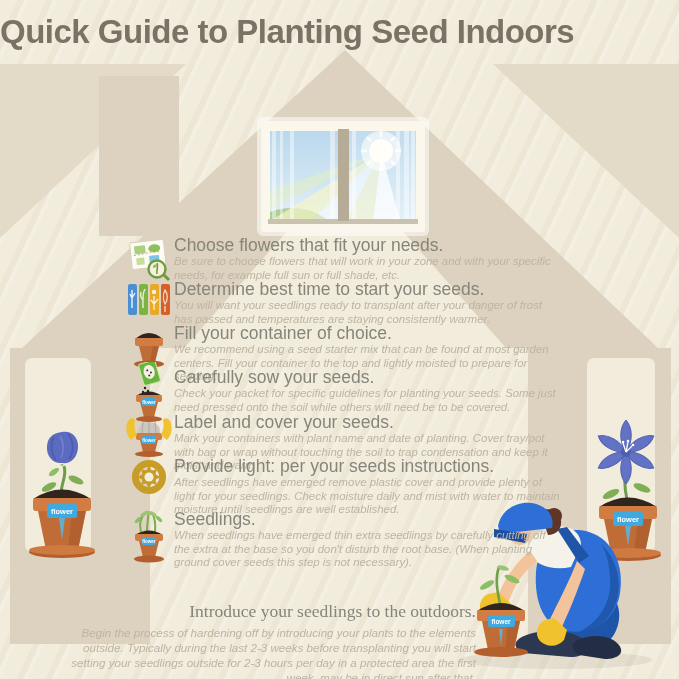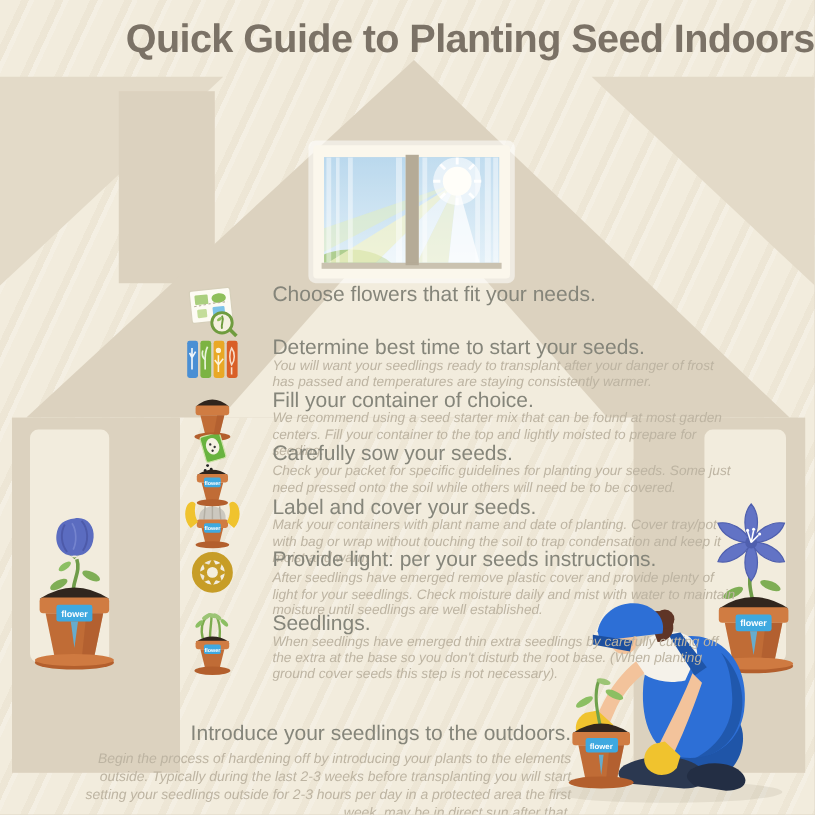--- a/index.html
+++ b/index.html
@@ -11,30 +11,30 @@
   #stripes{
     position:absolute;inset:0;
     background:repeating-linear-gradient(115deg,
       rgba(255,255,255,0.0) 0 16px,
       rgba(196,178,146,0.10) 16px 22px,
       rgba(255,255,255,0.18) 22px 26px);
   }
   #bg-art{position:absolute;left:0;top:0;}
   h1.title{
     position:absolute;top:13px;left:0;width:679px;margin:0;
-    text-align:right;font-size:33px;font-weight:700;letter-spacing:-0.5px;
+    text-align:left;font-size:33px;font-weight:700;letter-spacing:-0.5px;
     color:#7b7266;
   }
-  .step{position:absolute;left:152px;width:446px;display:flex;gap:25px;}
+  .step{position:absolute;left:124px;width:446px;display:flex;}
   .step .iconbox{width:50px;flex:none;display:flex;justify-content:center;align-items:flex-start;}
   .step .txt{width:392px;}
   .step h3{margin:0;font-size:17.5px;font-weight:400;color:#85857a;line-height:1.05;}
   .step p{margin:1px 0 0;font-size:11.4px;line-height:1.17;font-style:italic;color:#bdb4a2;width:386px;}
   #outro{position:absolute;top:601px;left:56px;width:420px;text-align:right;}
-  #outro h3{margin:0;font-size:17.5px;font-weight:400;color:#85857a;}
+  #outro h3{margin:0;font-size:17.5px;font-weight:400;color:#85857a;font-family:Liberation Serif, serif;}
   #outro p{margin:3px 0 0 auto;width:418px;font-size:11.6px;line-height:1.3;font-style:italic;color:#bdb4a2;}
   svg text{font-family:"Liberation Sans",sans-serif;font-weight:bold;}
 </style>
 </head>
 <body>
 
 <div id="poster">
   <div id="stripes"></div>
 
   <svg id="bg-art" width="679" height="679" viewBox="0 0 679 679">
@@ -210,20 +210,21 @@
           <path d="M8,18 C16,18 22,16 36,17" stroke="#b7b09c" stroke-width="1" fill="none" stroke-dasharray="2 2"></path>
         </g>
         <line x1="37" y1="38" x2="43" y2="44" stroke="#6f9c3f" stroke-width="3"></line>
         <circle cx="31" cy="33" r="8.5" fill="#f4f1df" stroke="#6f9c3f" stroke-width="2.4"></circle>
         <path d="M31,38 C30,33 33,31 31,27" stroke="#6f9c3f" stroke-width="1.6" fill="none"></path>
         <ellipse cx="29" cy="30" rx="2.4" ry="1.3" fill="#8fbf5a" transform="rotate(-30 29 30)"></ellipse>
       </svg>
     </div>
     <div class="txt">
       <h3>Choose flowers that fit your needs.</h3>
+      <p>Be sure to choose flowers that will work in your zone and with your specific needs, for example full sun or full shade, etc.</p>
     </div>
   </div>
 
   <div class="step" style="top:324px">
     <div class="iconbox">
       <svg width="44" height="44" viewBox="0 0 44 44">
         <path d="M8,15 Q22,3 36,15 Z" fill="#30251d"></path>
         <rect x="8" y="14" width="28" height="8" rx="2" fill="#d07c42"></rect>
         <path d="M12,22 L32,22 L28,38 L16,38 Z" fill="#c06c36"></path>
         <path d="M26,22 L32,22 L28,38 L23,38 Z" fill="#a8582c" opacity="0.55"></path>

